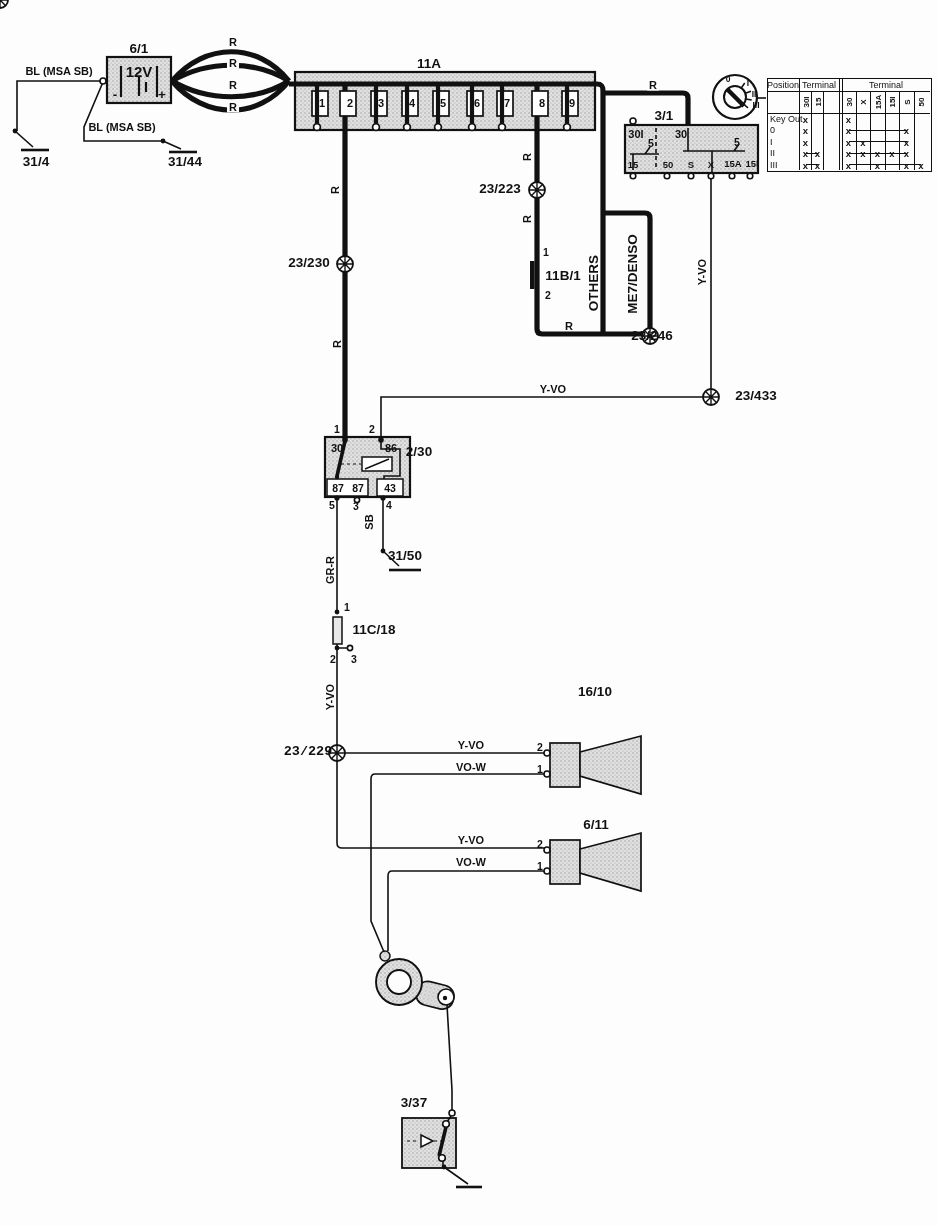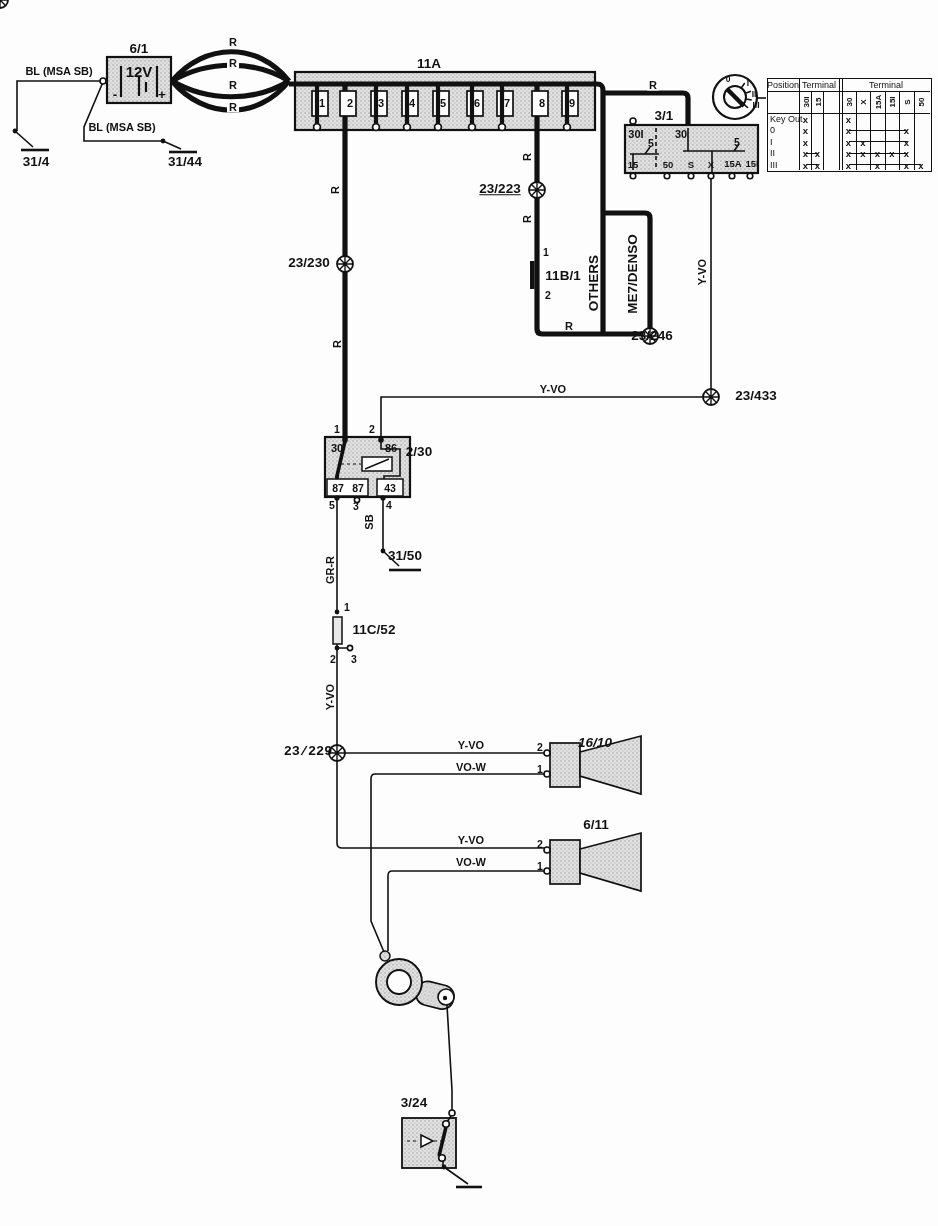--- a/index.html
+++ b/index.html
@@ -243,21 +243,21 @@
 <div class="lb xs" style="left:711px;top:165px;">X</div>
 <div class="lb xs" style="left:733px;top:164px;">15A</div>
 <div class="lb xs" style="left:752px;top:164px;">15I</div>
 
 <div class="lb xxs" style="left:728px;top:79px;">0</div>
 <div class="lb xxs" style="left:748px;top:83px;">I</div>
 <div class="lb xxs" style="left:754px;top:94px;">II</div>
 <div class="lb xxs" style="left:756px;top:105px;">III</div>
 
 <div class="lb rot" style="left:527px;top:157px;">R</div>
-<div class="lb id" style="left:500px;top:189px;text-decoration:underline;">23/223</div>
+<div class="lb id" style="left:500px;top:189px;">23/223</div>
 <div class="lb rot" style="left:527px;top:219px;">R</div>
 
 <div class="lb sm" style="left:546px;top:252px;">1</div>
 <div class="lb id" style="left:563px;top:276px;">11B/1</div>
 <div class="lb sm" style="left:548px;top:295px;">2</div>
 <div class="lb" style="left:569px;top:326px;">R</div>
 
 <div class="lb id rot" style="left:594px;top:283px;">OTHERS</div>
 <div class="lb id rot" style="left:633px;top:274px;">ME7/DENSO</div>
 <div class="lb id" style="left:652px;top:336px;">23/246</div>
@@ -280,40 +280,40 @@
 <div class="lb sm" style="left:390px;top:488px;">43</div>
 <div class="lb sm" style="left:332px;top:505px;">5</div>
 <div class="lb sm" style="left:356px;top:506px;">3</div>
 <div class="lb sm" style="left:389px;top:505px;">4</div>
 
 <div class="lb rot" style="left:369px;top:522px;">SB</div>
 <div class="lb id" style="left:405px;top:556px;">31/50</div>
 <div class="lb rot" style="left:330px;top:570px;">GR-R</div>
 
 <div class="lb sm" style="left:347px;top:607px;">1</div>
-<div class="lb id" style="left:374px;top:630px;">11C/52</div>
+<div class="lb id" style="left:374px;top:630px;">11C/18</div>
 <div class="lb sm" style="left:333px;top:659px;">2</div>
 <div class="lb sm" style="left:354px;top:659px;">3</div>
 
 <div class="lb rot" style="left:330px;top:697px;">Y-VO</div>
 <div class="lb id" style="left:308px;top:752px;font-family:Liberation Mono, monospace;">23/229</div>
 
 <div class="lb" style="left:471px;top:745px;">Y-VO</div>
 <div class="lb" style="left:471px;top:767px;">VO-W</div>
-<div class="lb id" style="left:595px;top:743px;font-style:italic;">16/10</div>
+<div class="lb id" style="left:595px;top:692px;">16/10</div>
 <div class="lb sm" style="left:540px;top:747px;">2</div>
 <div class="lb sm" style="left:540px;top:769px;">1</div>
 
 <div class="lb" style="left:471px;top:840px;">Y-VO</div>
 <div class="lb" style="left:471px;top:862px;">VO-W</div>
 <div class="lb id" style="left:596px;top:825px;">6/11</div>
 <div class="lb sm" style="left:540px;top:844px;">2</div>
 <div class="lb sm" style="left:540px;top:866px;">1</div>
 
-<div class="lb id" style="left:414px;top:1103px;">3/24</div>
+<div class="lb id" style="left:414px;top:1103px;">3/37</div>
 
 <div class="tbox" style="left:767px;top:78px;width:163px;height:92px;"></div>
 <div class="tl" style="left:767px;top:91px;width:163px;height:1.2px;"></div>
 <div class="tl" style="left:767px;top:113px;width:163px;height:1.2px;"></div>
 <div class="tl" style="left:799px;top:78px;width:1.1px;height:92px;"></div>
 <div class="tl" style="left:811px;top:91px;width:1.1px;height:79px;"></div>
 <div class="tl" style="left:823px;top:91px;width:1.1px;height:79px;"></div>
 <div class="tl" style="left:839px;top:78px;width:1.1px;height:92px;"></div>
 <div class="tl" style="left:842px;top:78px;width:1.1px;height:92px;"></div>
 <div class="tl" style="left:855.5px;top:91px;width:1.1px;height:79px;"></div>

